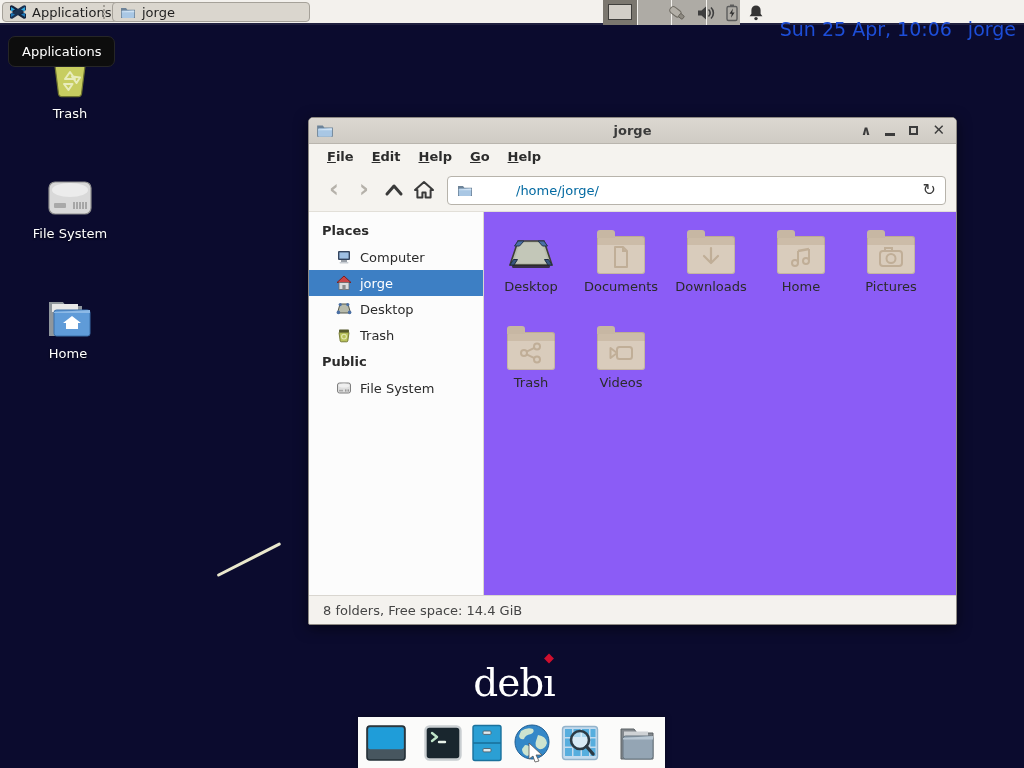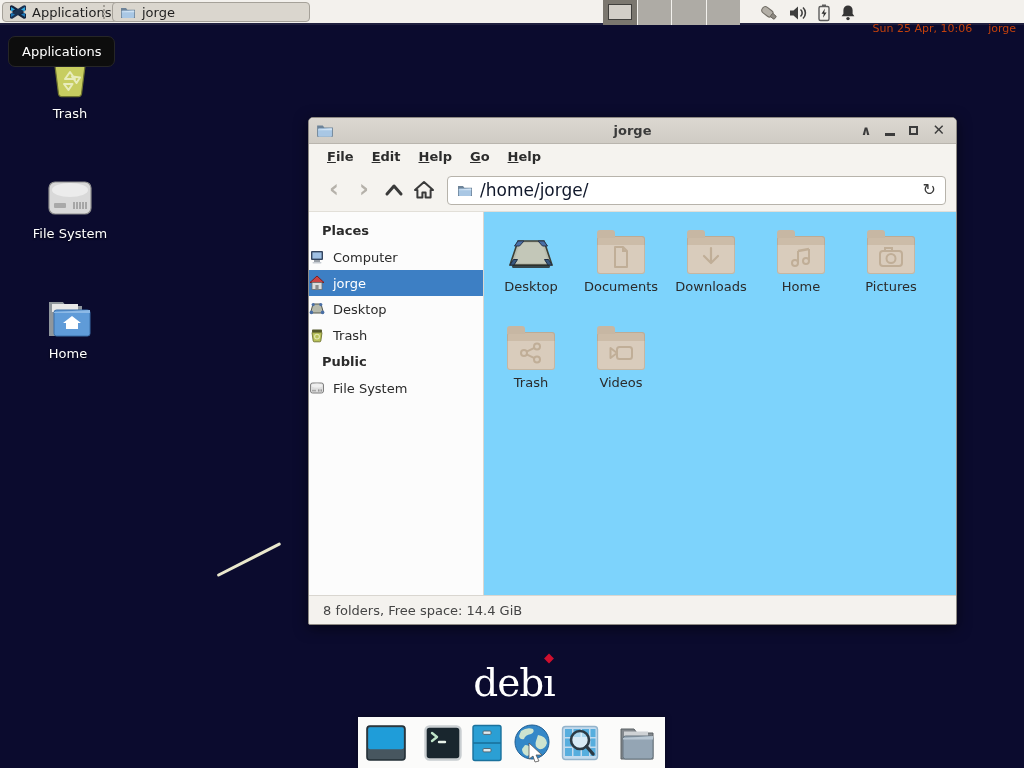--- a/index.html
+++ b/index.html
@@ -19,21 +19,21 @@
                 border-left:2px dotted #a39f97;}
   .workspaces{position:absolute;left:603px;top:0;height:25px;width:137px;display:flex;}
   .ws{flex:1;background:#aeaba5;border-right:1px solid #f3f1ed;box-sizing:border-box;position:relative;}
   .ws:last-child{border-right:none;}
   .ws.active{background:#7b776f;}
   .ws-win{position:absolute;left:5px;right:5px;top:4px;bottom:5px;background:#d2cec7;
           border:1px solid #403f3c;}
   .panel-right{position:absolute;right:0;top:0;height:25px;display:flex;align-items:center;
                gap:16px;padding-right:8px;}
   .tray{display:flex;align-items:center;gap:9px;}
-  .clock,.panel-user{font-size:11px;color:#c2410c;white-space:nowrap;margin-top:32px;}
+  .clock,.panel-user{font-size:19px;color:#1d4ed8;white-space:nowrap;margin-top:32px;}
 
   
   .tooltip{position:absolute;left:8px;top:36px;background:#0d0d0d;color:#fff;font-size:13px;
            padding:7px 13px;border-radius:7px;z-index:40;border:1px solid #262626;}
 
   
   .dicon{position:absolute;width:96px;display:flex;flex-direction:column;align-items:center;z-index:10;}
   .dicon .dlabel{margin-top:6px;color:#fff;font-size:13px;text-shadow:0 1px 2px rgba(0,0,0,.9);
                  white-space:nowrap;}
   .dicon-trash{left:22px;top:52px;}
@@ -63,28 +63,28 @@
   .menubar{height:25px;display:flex;align-items:center;padding-left:13px;flex:0 0 auto;}
   .menu-item{display:inline-block;font-size:13px;color:#2c2c2c;padding:3px 5px;margin-right:8px;font-weight:bold;}
   .menu-item::first-letter{text-decoration:underline;}
 
   .toolbar{height:42px;display:flex;align-items:center;padding:0 10px;flex:0 0 auto;
            border-bottom:1px solid #e2dfd8;}
   .navbtn{width:30px;height:30px;display:flex;align-items:center;justify-content:center;}
   .chev{font-size:24px;line-height:1;color:#b5b1aa;font-weight:bold;margin-top:-3px;}
   .pathbar{flex:1;height:29px;margin-left:8px;background:#fff;border:1px solid #b7b3ab;
            border-radius:4px;display:flex;align-items:center;padding:0 9px;gap:7px;box-sizing:border-box;}
-  .path-text{flex:1;font-size:17px;color:#0f172a;}
+  .path-text{flex:1;font-size:13px;color:#0369a1;margin-left:36px;}
   .reload{font-size:16px;color:#3a3a3a;line-height:1;}
 
-  .wbody{flex:1;display:flex;min-height:0;background:#7dd3fc;}
+  .wbody{flex:1;display:flex;min-height:0;background:#8b5cf6;}
   .sidebar{width:175px;border-right:1px solid #dad7d1;background:#fcfcfc;padding-top:5px;
            box-sizing:border-box;}
   .side-h{font-weight:bold;font-size:13px;color:#2b2b2b;padding:6px 0 6px 13px;}
-  .side-row{height:26px;display:flex;align-items:center;gap:8px;font-size:13px;
+  .side-row{height:26px;display:flex;align-items:center;gap:8px;padding-left:27px;font-size:13px;
             color:#2b2b2b;cursor:default;}
   .side-row.sel{background:#3d7fc4;color:#fff;}
 
   .filepane{flex:1;padding:16px 0 0 2px;display:flex;flex-wrap:wrap;align-content:flex-start;}
   .fcell{width:90px;height:96px;display:flex;flex-direction:column;align-items:center;}
   .fcell .flabel{margin-top:5px;font-size:13px;color:#2b2b2b;white-space:nowrap;}
   .iconbox{width:54px;height:46px;display:flex;align-items:flex-end;justify-content:center;}
   .tanfolder{position:relative;width:48px;height:38px;border-radius:3px;
              background:linear-gradient(#ccbca8 0 9px,#d9ccbc 9px);
              box-shadow:inset 0 0 0 1px rgba(160,140,115,.35);}

